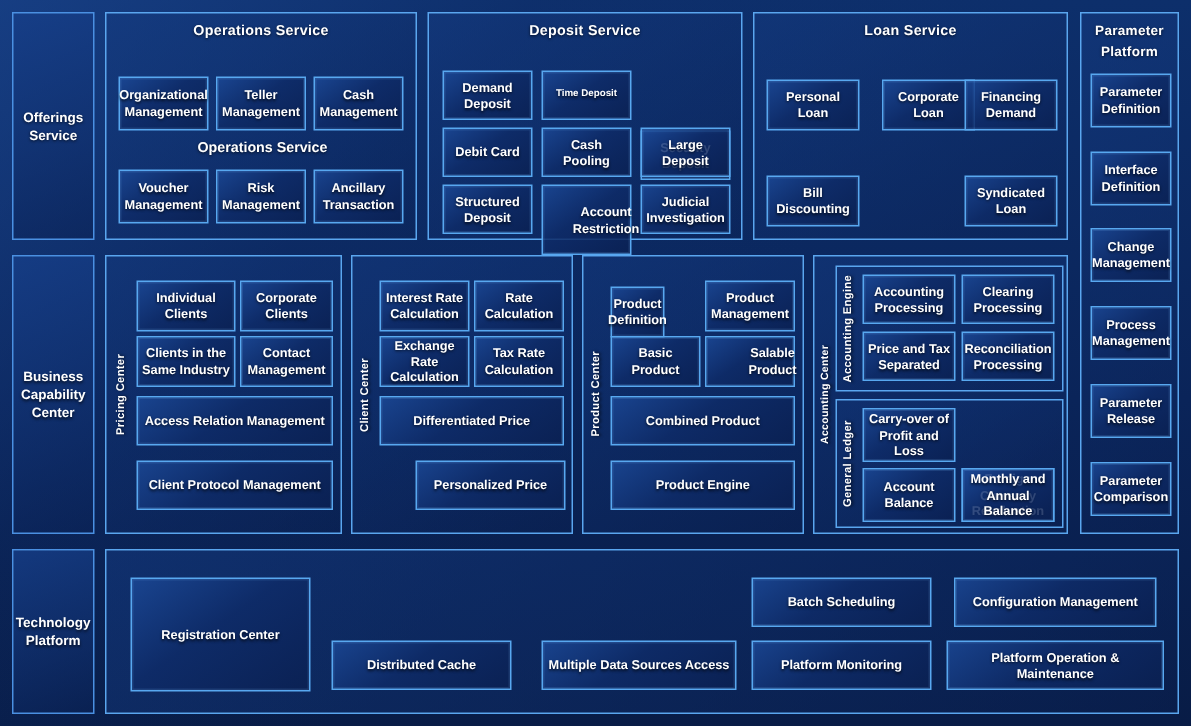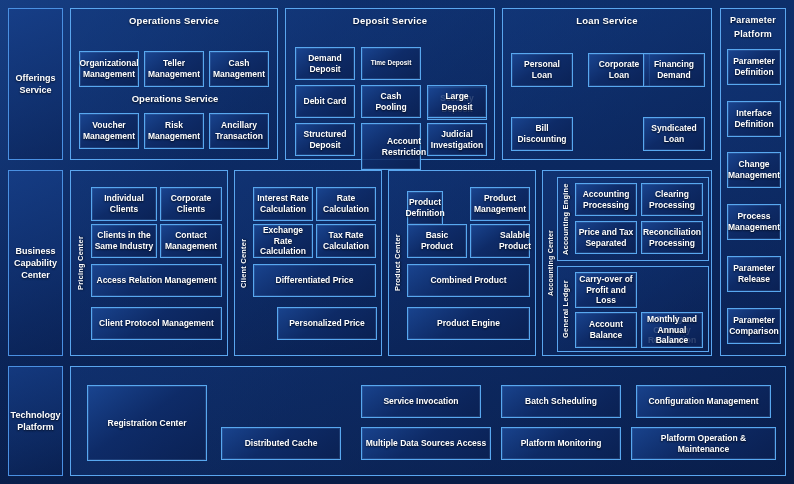--- a/index.html
+++ b/index.html
@@ -169,21 +169,20 @@
     </div>
   </div>
 
   <div class="sidelabel" style="left:8px;top:366px;width:55px;height:110px;">
     <span>Technology Platform</span>
   </div>
 
   <div class="group" style="left:70px;top:366px;width:716px;height:110px;">
     <div class="cell" style="left:16px;top:18px;width:120px;height:76px;">Registration Center</div>
     <div class="cell" style="left:150px;top:60px;width:120px;height:33px;">Distributed Cache</div>
-    <div class="cell" style="left:290px;top:18px;width:120px;height:33px;">Service Invocation</div>
     <div class="cell" style="left:290px;top:60px;width:130px;height:33px;">Multiple Data Sources Access</div>
     <div class="cell" style="left:430px;top:18px;width:120px;height:33px;">Batch Scheduling</div>
     <div class="cell" style="left:430px;top:60px;width:120px;height:33px;">Platform Monitoring</div>
     <div class="cell" style="left:565px;top:18px;width:135px;height:33px;">Configuration Management</div>
     <div class="cell" style="left:560px;top:60px;width:145px;height:33px;">Platform Operation &amp; Maintenance</div>
   </div>
 
 </div>
 
 </body></html>

